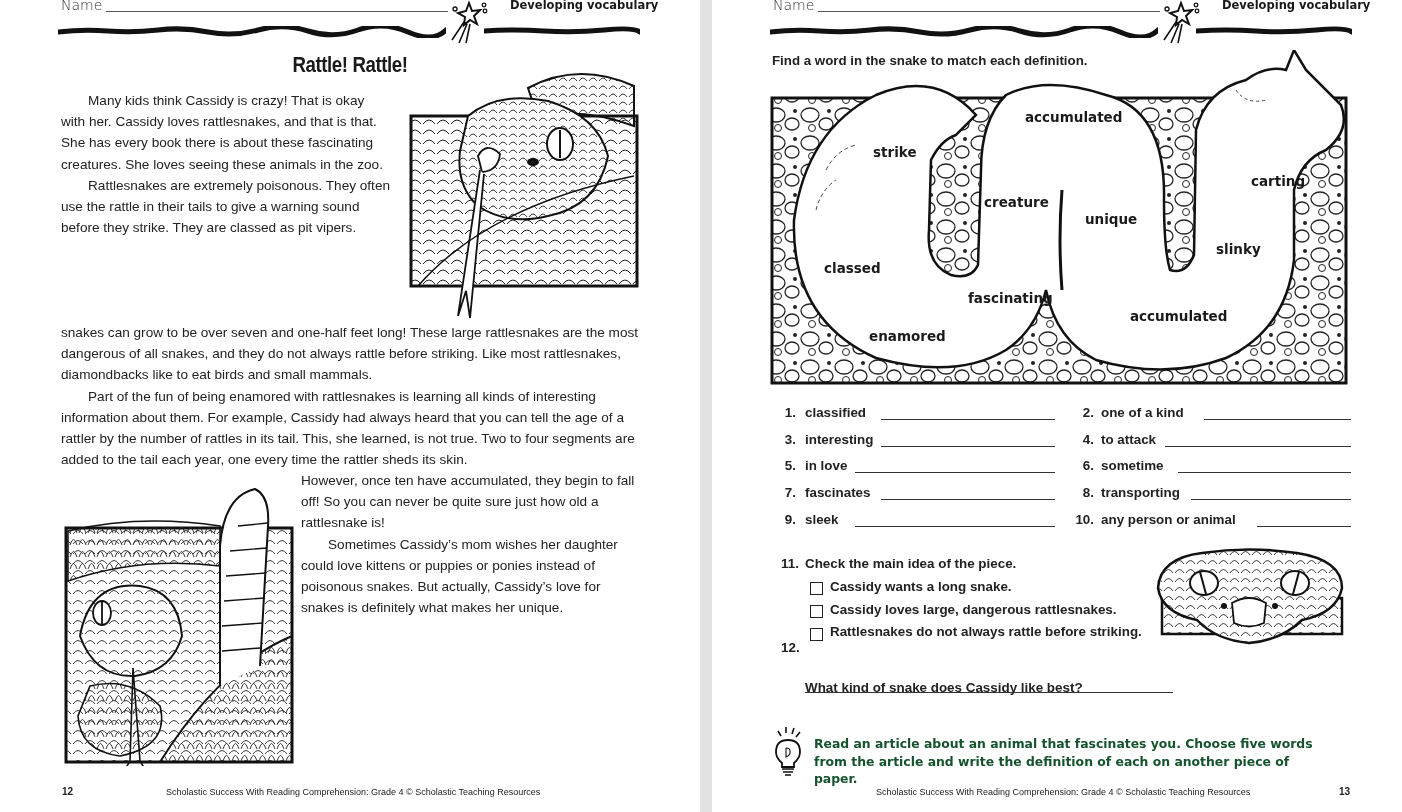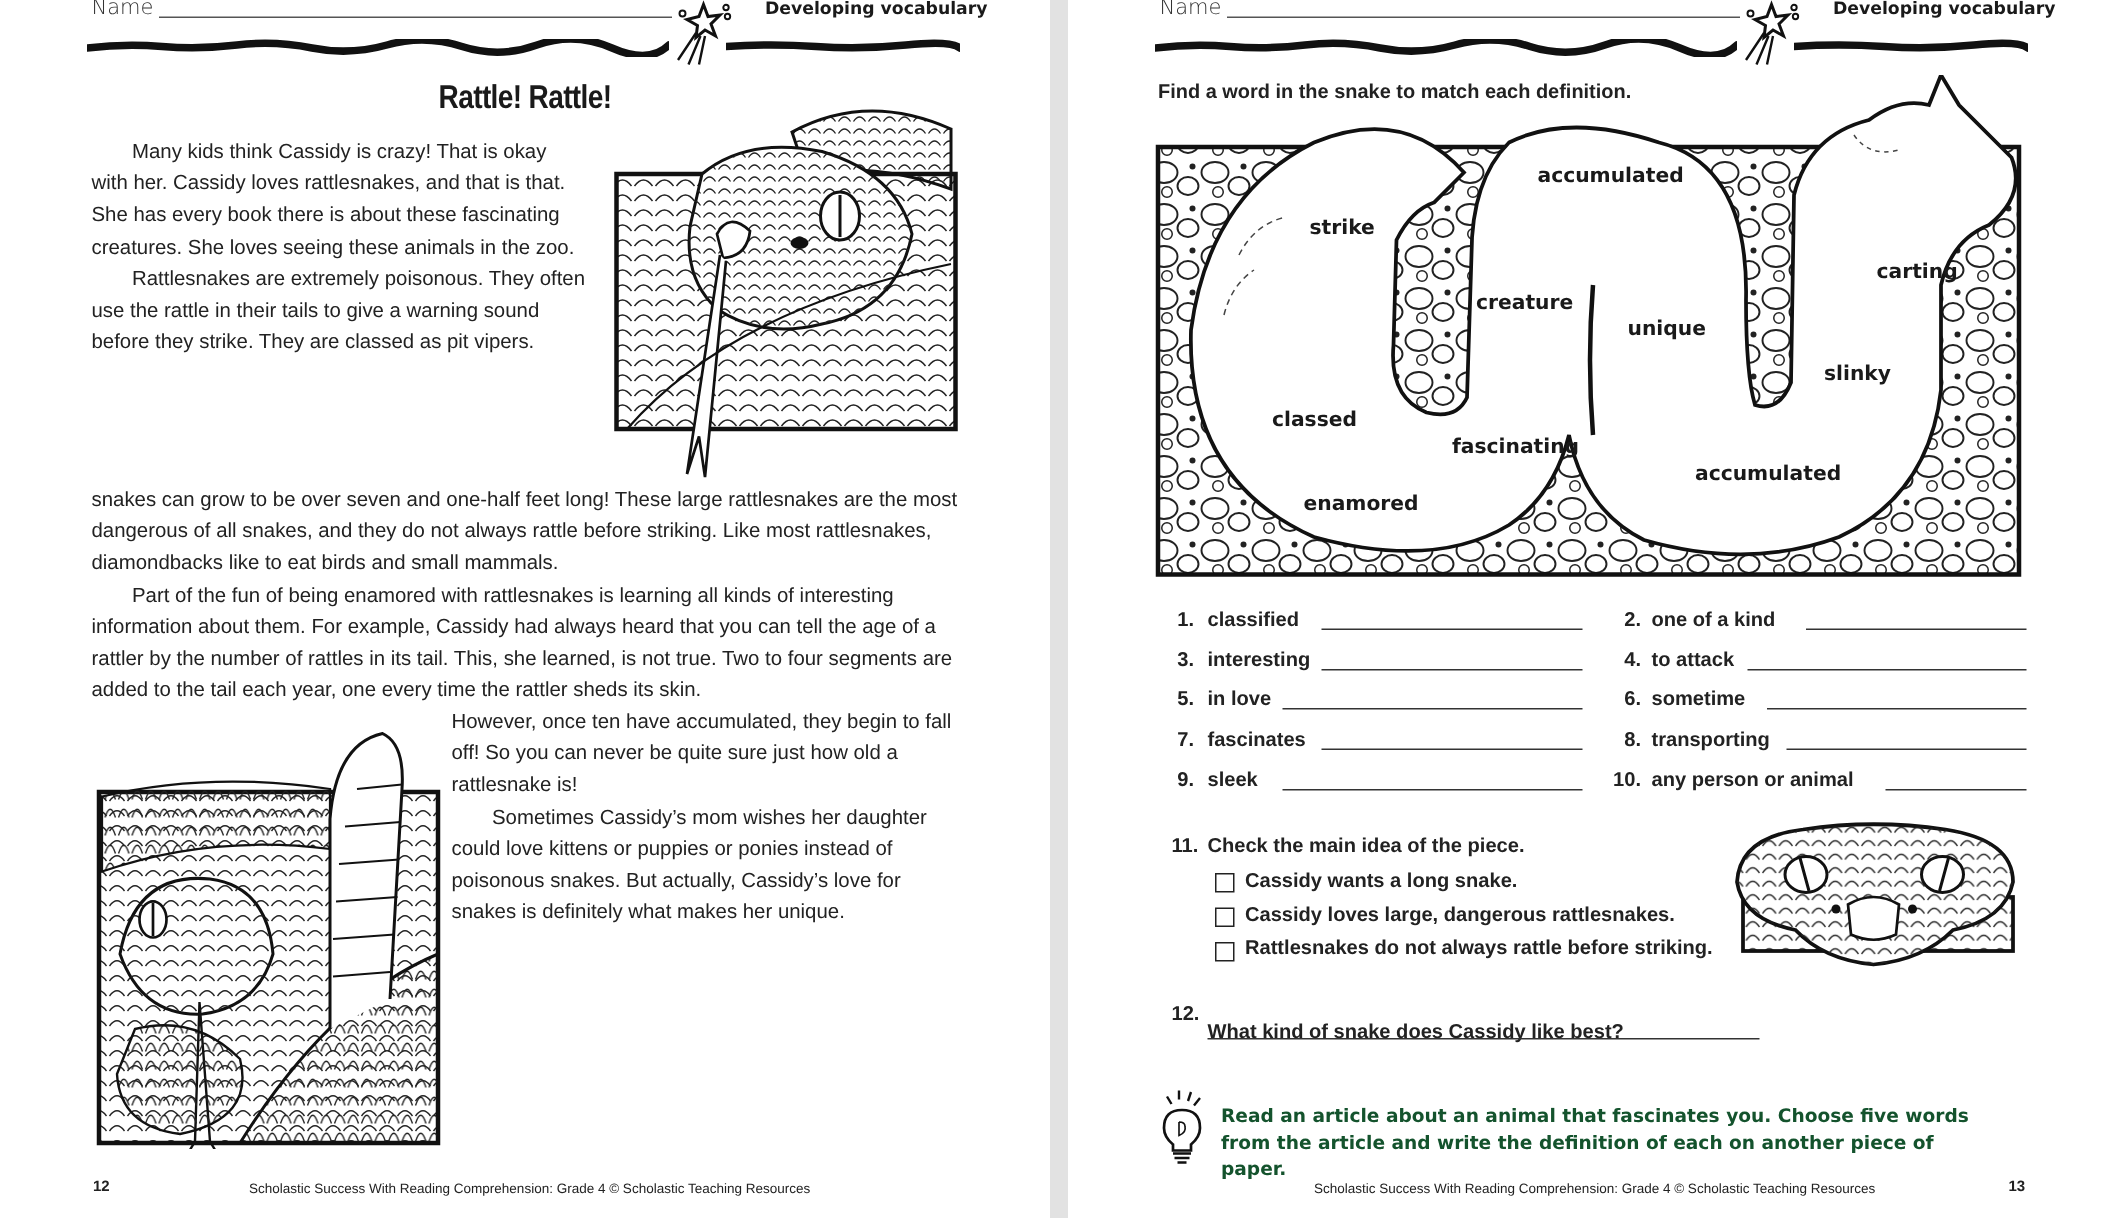--- a/index.html
+++ b/index.html
@@ -175,21 +175,21 @@
     <path d="M470 40 Q480 55 500 50" stroke="#444" stroke-width="1" fill="none" stroke-dasharray="3 3"></path>
     <path d="M60 120 Q70 100 90 95 M50 160 Q55 140 70 130" stroke="#444" stroke-width="1" fill="none" stroke-dasharray="4 3"></path>
   </svg>
 
   <div class="snake-word" style="left:313px; top:109px;">accumulated</div>
   <div class="snake-word" style="left:161px; top:144px;">strike</div>
   <div class="snake-word" style="left:539px; top:135px;margin-top:38px;">carting</div>
   <div class="snake-word" style="left:272px; top:194px;">creature</div>
   <div class="snake-word" style="left:373px; top:211px;">unique</div>
   <div class="snake-word" style="left:504px; top:241px;">slinky</div>
-  <div class="snake-word" style="left:112px; top:272px;margin-left:24px;">classed</div>
+  <div class="snake-word" style="left:112px; top:260px;">classed</div>
   <div class="snake-word" style="left:256px; top:290px;">fascinating</div>
   <div class="snake-word" style="left:418px; top:308px;">accumulated</div>
   <div class="snake-word" style="left:157px; top:328px;">enamored</div>
 
   <div class="vocab-row" style="left:0; top:405px; width:690px;">
     <span class="vocab-num" style="left:62px; width:22px;">1.</span>
     <span class="vocab-def" style="left:93px;">classified</span>
     <span class="vocab-line" style="left:169px; width:174px;"></span>
     <span class="vocab-num" style="left:360px; width:22px;">2.</span>
     <span class="vocab-def" style="left:389px;">one of a kind</span>
@@ -248,21 +248,21 @@
     <path d="M6 40 Q8 10 50 5 Q97 -2 145 5 Q190 12 190 40 Q185 65 150 72 Q130 92 97 95 Q64 92 45 72 Q10 65 6 40 Z" fill="#fff" stroke="#111" stroke-width="2.5"></path>
     <path d="M6 40 Q8 10 50 5 Q97 -2 145 5 Q190 12 190 40 Q185 65 150 72 Q130 92 97 95 Q64 92 45 72 Q10 65 6 40 Z" fill="url(#scales5)" stroke="none"></path>
     <ellipse cx="52" cy="35" rx="14" ry="12" fill="#fff" stroke="#111" stroke-width="2"></ellipse>
     <ellipse cx="143" cy="35" rx="14" ry="12" fill="#fff" stroke="#111" stroke-width="2"></ellipse>
     <path d="M48 24 L54 46 M147 24 L141 46" stroke="#111" stroke-width="2"></path>
     <path d="M80 55 Q97 45 114 55 L112 75 Q97 82 82 75 Z" fill="#fff" stroke="#111" stroke-width="1.8"></path>
     <circle cx="72" cy="58" r="3" fill="#111"></circle>
     <circle cx="123" cy="58" r="3" fill="#111"></circle>
   </svg>
 
-  <div class="q-num" style="left:69px; top:668px;">12.</div>
+  <div class="q-num" style="left:69px; top:640px;">12.</div>
   <div class="q-text" style="left:93px; top:656px;margin-top:24px;">What kind of snake does Cassidy like best?</div>
   <div class="answer-line" style="left:93px; top:692px; width:368px;"></div>
 
   <svg class="illus" style="left:60px; top:726px; width:32px; height:50px;" viewBox="0 0 32 50">
     <path d="M6 5 L9 10 M14 1 L14 7 M22 2 L20 8 M28 6 L24 11" stroke="#111" stroke-width="1.6"></path>
     <path d="M16 14 Q4 14 4 26 Q4 32 10 37 L10 41 L22 41 L22 37 Q28 32 28 26 Q28 14 16 14 Z" fill="#fff" stroke="#111" stroke-width="1.8"></path>
     <path d="M14 22 L14 31 Q19 29 18 25 Q18 22 14 22" stroke="#111" stroke-width="1.1" fill="none"></path>
     <path d="M10 43 L22 43 M11 46 L21 46 M13 49 L19 49" stroke="#111" stroke-width="1.6"></path>
   </svg>
   <div class="tip-text" style="left:102px; top:735px; width:520px;">Read an article about an animal that fascinates you. Choose five words from the article and write the definition of each on another piece of paper.</div>

